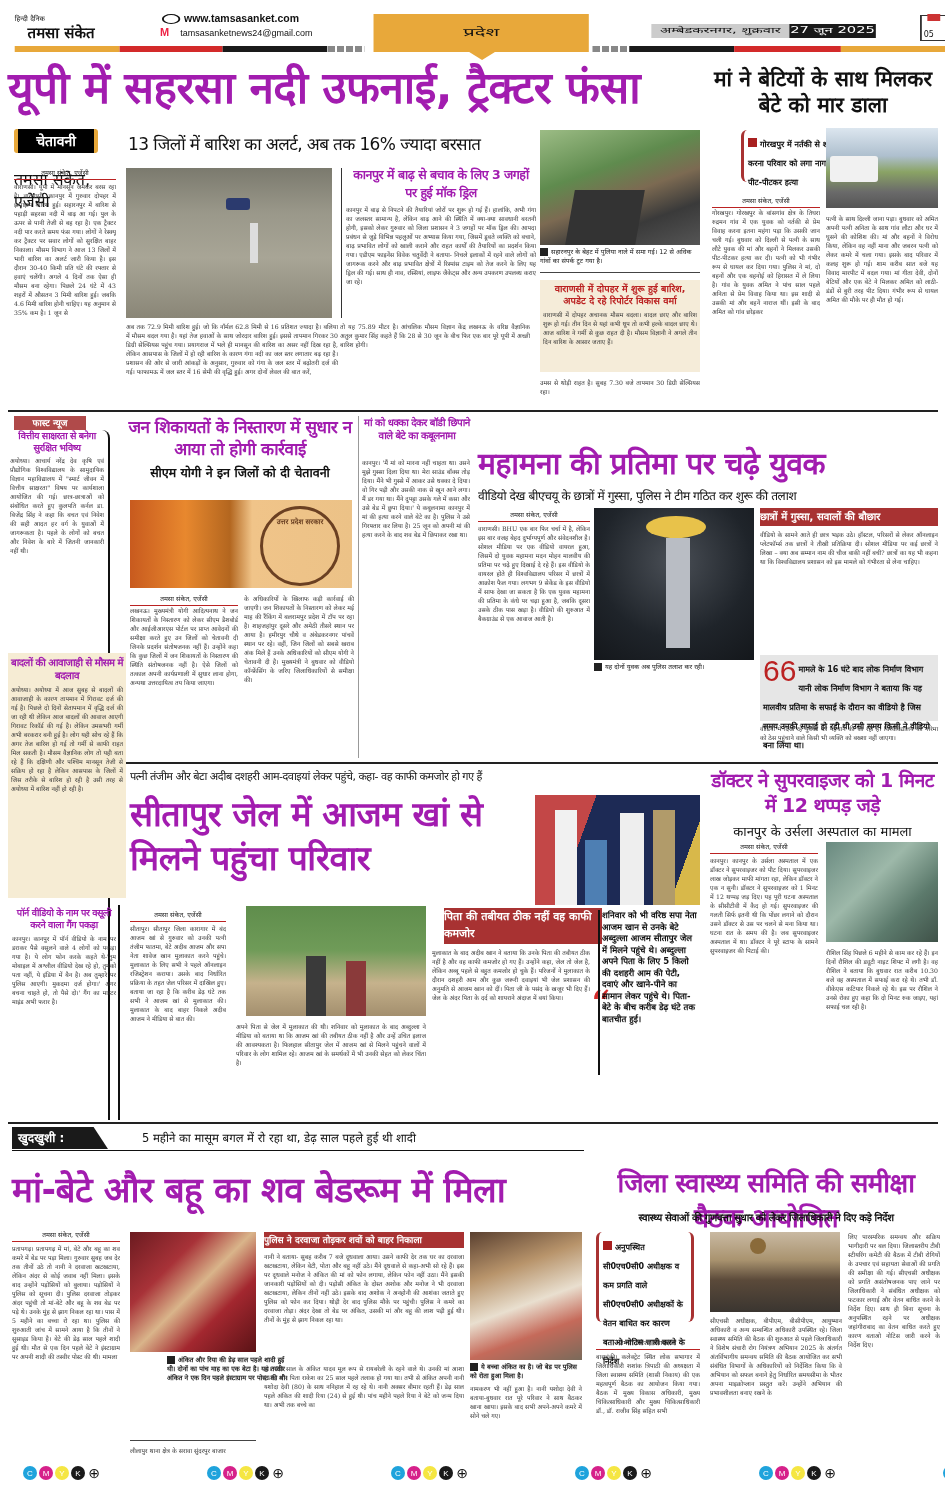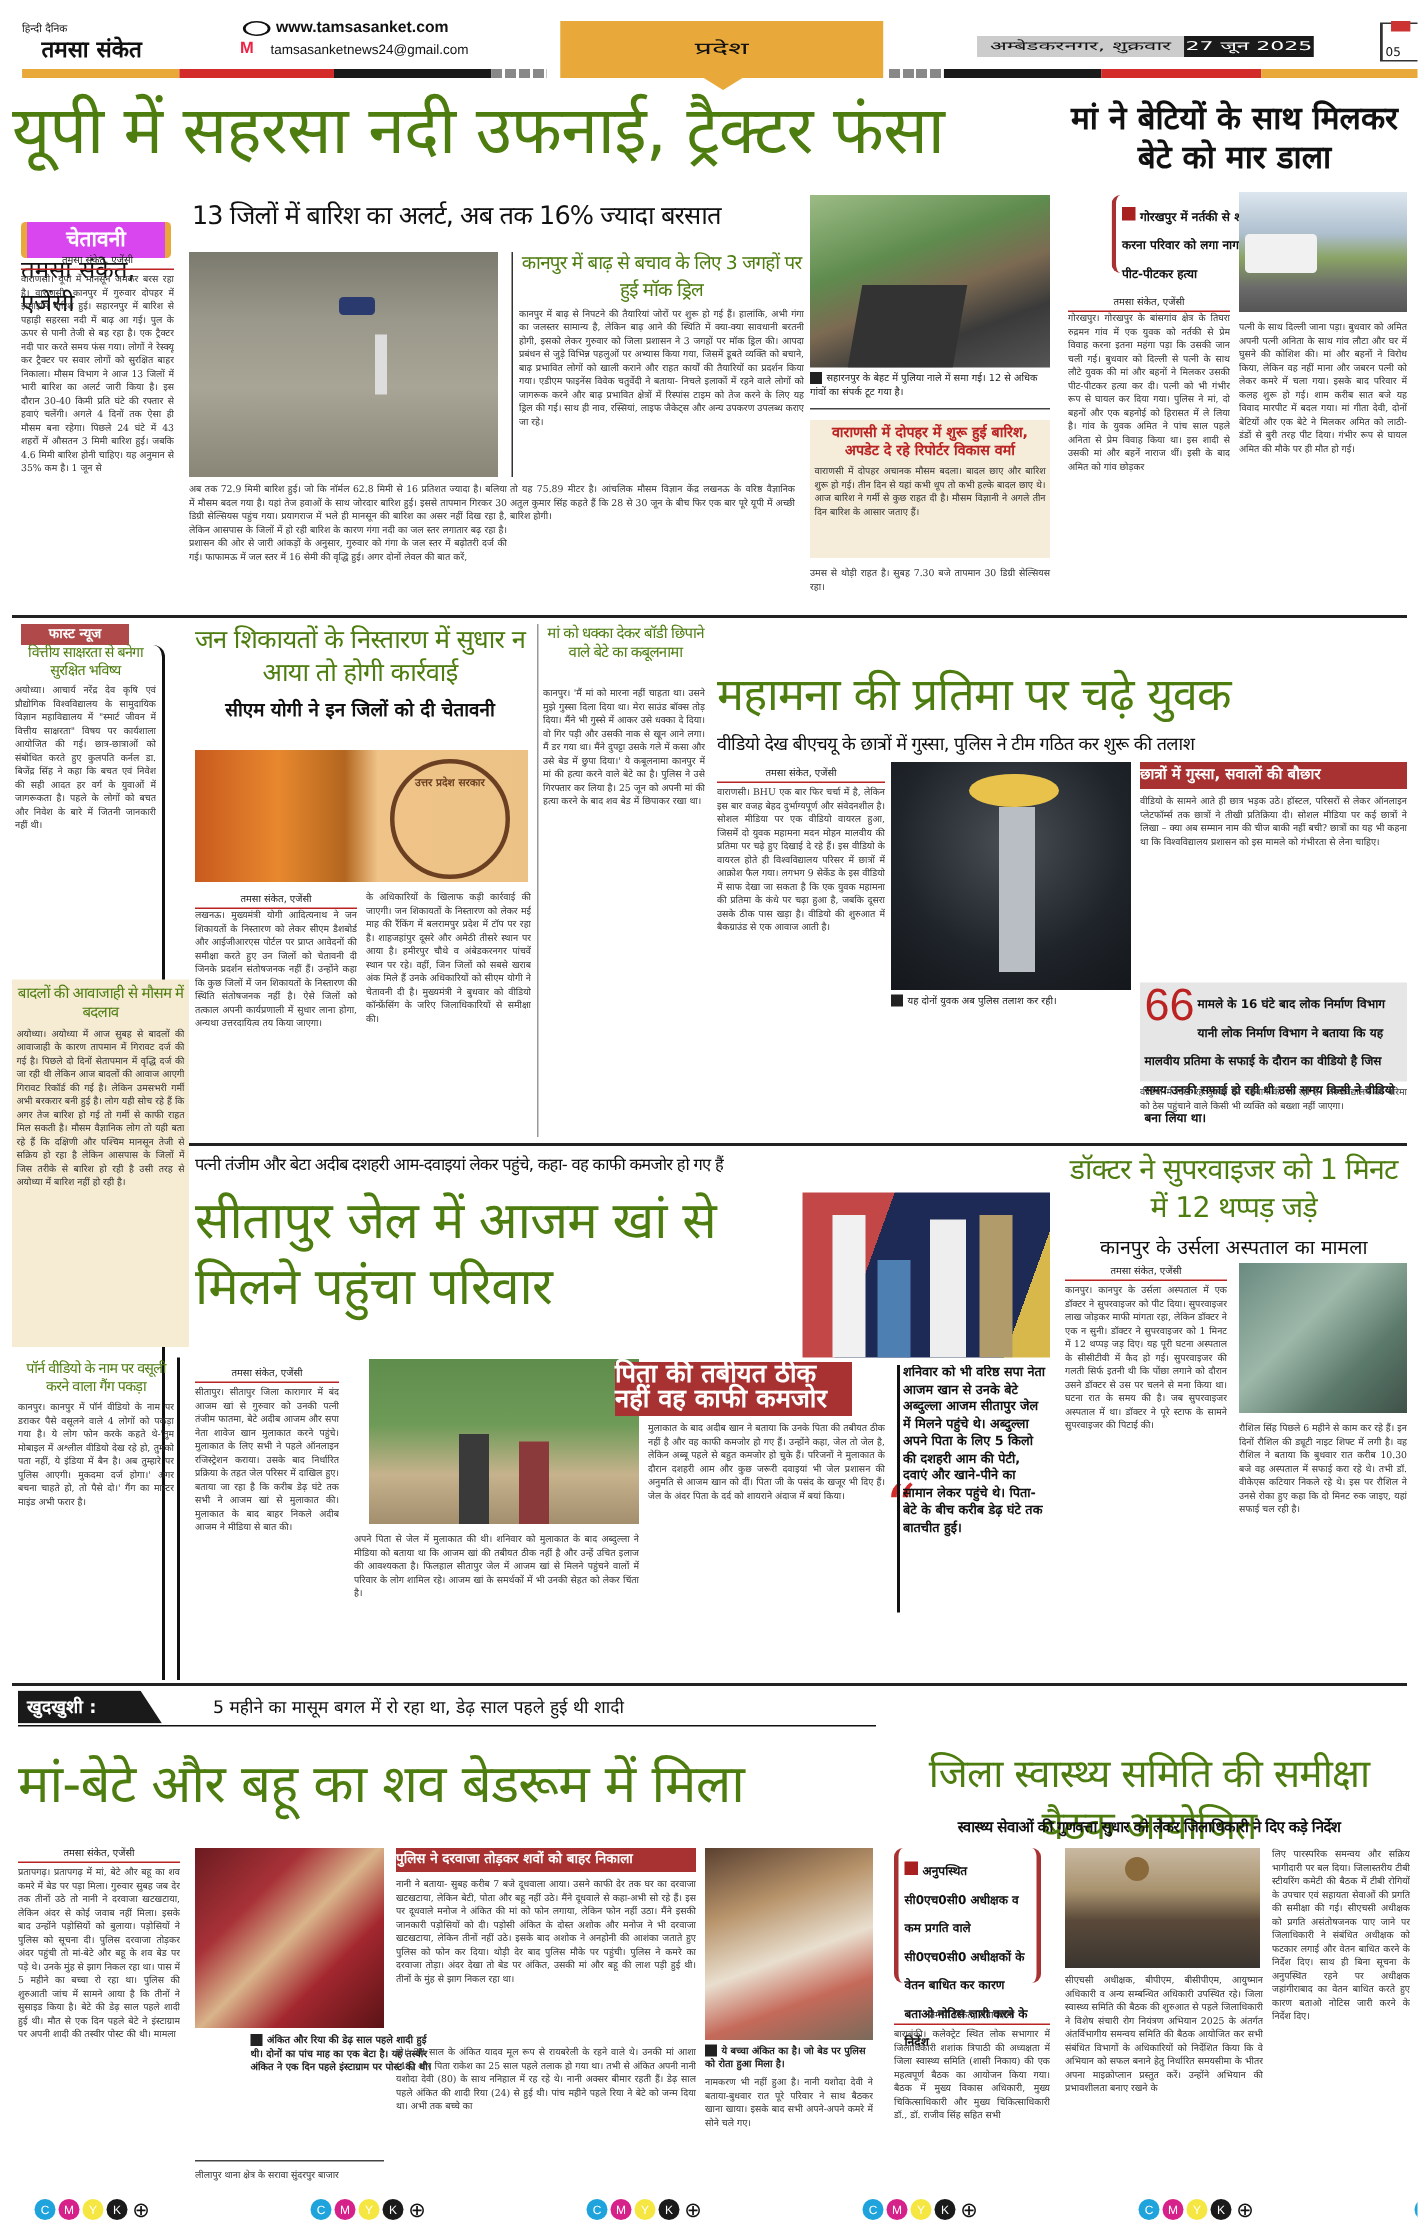--- a/index.html
+++ b/index.html
@@ -1,20 +1,20 @@
 <!DOCTYPE html>
 <html><head>
 <meta charset="utf-8">
 <style>
 *{box-sizing:border-box;margin:0;padding:0}
 body{width:945px;height:1488px;background:#fff;font-family:"DejaVu Sans",sans-serif;color:#111;position:relative;overflow:hidden}
 .abs{position:absolute}
 .bodytext{font-family:"DejaVu Serif",serif;font-size:6.2px;line-height:9px;color:#333;text-align:justify}
 .byline{font-family:"DejaVu Sans",sans-serif;font-size:6.5px;color:#222;text-align:center;border-bottom:1.5px solid #b22;padding-bottom:2px;margin-bottom:3px}
-.hl{font-family:"DejaVu Sans",sans-serif;font-weight:normal;color:#4d7c0f;letter-spacing:-0.5px}
+.hl{font-family:"DejaVu Sans",sans-serif;font-weight:bold;color:#a21caf;letter-spacing:-0.5px}
 .photo{position:absolute;overflow:hidden}
 .redbox{background:#a83232;color:#fff;font-weight:bold;}
 .caption{font-size:6.5px;line-height:9px;color:#222;font-family:"DejaVu Sans",sans-serif}
 .sq{display:inline-block;width:8px;height:8px;background:#222;margin-right:3px;vertical-align:middle}
 .sqr{display:inline-block;width:9px;height:9px;background:#a82020;margin-right:3px;vertical-align:middle}
 .cmyk{display:flex;gap:2px;align-items:center}
 .cmyk span{width:14px;height:14px;border-radius:50%;font-size:8px;color:#fff;display:flex;align-items:center;justify-content:center;font-family:"Liberation Sans",sans-serif}
 .vline{position:absolute;width:1px;background:#999}
 .hline{position:absolute;height:1px;background:#444}
 </style>
@@ -64,21 +64,21 @@
 [data-name="masthead"] [data-name="issue-date"],
 [data-name="masthead"] [data-name="page-number"],
 [data-name="masthead"] [data-name="gmail-icon"]{transform:scale(0.543,1);transform-origin:0 0;white-space:nowrap}
 [data-name="masthead"] [data-name="section-label"],[data-name="masthead"] [data-name="location-day"],[data-name="masthead"] [data-name="issue-date"]{transform:none}
 </style>
 
 <div class="abs hl" data-name="lead-headline" style="left:8px;top:60px;width:690px;font-size:44px;line-height:56px;white-space:nowrap;">यूपी में सहरसा नदी उफनाई, ट्रैक्टर फंसा</div>
 
 <div class="abs" data-name="gorakhpur-top-headline" style="left:708px;top:66px;width:230px;font-size:21px;line-height:26px;font-weight:bold;text-align:center;">मां ने बेटियों के साथ मिलकर बेटे को मार डाला</div>
 
-<div class="abs" data-name="warning-kicker" style="left:14px;top:148px;width:100px;height:24px;background:#d946ef;border-left:4px solid #e8a83a;border-right:4px solid #e8a83a;border-radius:3px;">
+<div class="abs" data-name="warning-kicker" style="left:14px;top:129px;width:84px;height:24px;background:#000000;border-left:4px solid #e8a83a;border-right:4px solid #e8a83a;border-radius:3px;">
   <div data-name="warning-label" style="color:#fff;font-weight:bold;font-size:14px;text-align:center;line-height:24px;">चेतावनी</div>
 </div>
 <div class="abs" data-name="lead-subhead" style="left:128px;top:132px;width:412px;font-size:17px;line-height:24px;white-space:nowrap;letter-spacing:-0.6px;">13 जिलों में बारिश का अलर्ट, अब तक 16% ज्यादा बरसात</div>
 
 <div class="abs" data-name="lead-byline" style="left:14px;top:168px;width:102px;">तमसा संकेत, एजेंसी</div>
 <div class="abs byline" data-name="lead-byline-2" style="left:14px;top:168px;width:102px;">तमसा संकेत, एजेंसी</div>
 <div class="abs bodytext" data-name="lead-body-1" style="left:14px;top:182px;width:102px;height:222px;overflow:hidden;">वाराणसी। यूपी में मानसून जमकर बरस रहा है। वाराणसी, कानपुर में गुरुवार दोपहर में झमाझम बारिश हुई। सहारनपुर में बारिश से पहाड़ी सहरसा नदी में बाढ़ आ गई। पुल के ऊपर से पानी तेजी से बह रहा है। एक ट्रैक्टर नदी पार करते समय फंस गया। लोगों ने रेस्क्यू कर ट्रैक्टर पर सवार लोगों को सुरक्षित बाहर निकाला। मौसम विभाग ने आज 13 जिलों में भारी बारिश का अलर्ट जारी किया है। इस दौरान 30-40 किमी प्रति घंटे की रफ्तार से हवाएं चलेंगी। अगले 4 दिनों तक ऐसा ही मौसम बना रहेगा। पिछले 24 घंटे में 43 शहरों में औसतन 3 मिमी बारिश हुई। जबकि 4.6 मिमी बारिश होनी चाहिए। यह अनुमान से 35% कम है। 1 जून से</div>
 
 <div class="photo" data-name="tractor-flood-photo" style="left:126px;top:168px;width:206px;height:150px;background:linear-gradient(180deg,#7b7a6e 0%,#9a988a 30%,#a8a596 60%,#8a8677 100%);">
   <div class="abs" data-name="tractor" style="left:100px;top:30px;width:24px;height:12px;background:#2b3a6e;border-radius:3px;"></div>
@@ -176,21 +176,21 @@
   <div class="abs" style="left:85px;top:18px;width:24px;height:92px;background:#eee;"></div>
   <div class="abs" style="left:118px;top:15px;width:22px;height:95px;background:#b19b6a;"></div>
 </div>
 <div class="abs byline" data-name="azam-byline" style="left:130px;top:910px;width:96px;">तमसा संकेत, एजेंसी</div>
 <div class="abs bodytext" data-name="azam-body-1" style="left:130px;top:924px;width:96px;height:194px;overflow:hidden;">सीतापुर। सीतापुर जिला कारागार में बंद आजम खां से गुरुवार को उनकी पत्नी तंजीम फातमा, बेटे अदीब आजम और सपा नेता शावेज खान मुलाकात करने पहुंचे। मुलाकात के लिए सभी ने पहले ऑनलाइन रजिस्ट्रेशन कराया। उसके बाद निर्धारित प्रक्रिया के तहत जेल परिसर में दाखिल हुए। बताया जा रहा है कि करीब डेढ़ घंटे तक सभी ने आजम खां से मुलाकात की। मुलाकात के बाद बाहर निकले अदीब आजम ने मीडिया से बात की।</div>
 <div class="photo" data-name="azam-family-photo" style="left:246px;top:906px;width:180px;height:110px;background:linear-gradient(180deg,#5f8d4c 0%,#6f9b58 40%,#c6b28c 70%,#a38f6e 100%);">
   <div class="abs" style="left:60px;top:50px;width:20px;height:60px;background:#3a3a3a;"></div>
   <div class="abs" style="left:100px;top:55px;width:20px;height:55px;background:#8a3a3a;"></div>
 </div>
 <div class="abs bodytext" data-name="azam-body-2" style="left:236px;top:1022px;width:190px;height:96px;overflow:hidden;">अपने पिता से जेल में मुलाकात की थी। शनिवार को मुलाकात के बाद अब्दुल्ला ने मीडिया को बताया था कि आजम खां की तबीयत ठीक नहीं है और उन्हें उचित इलाज की आवश्यकता है। फिलहाल सीतापुर जेल में आजम खां से मिलने पहुंचने वालों में परिवार के लोग शामिल रहे। आजम खां के समर्थकों में भी उनकी सेहत को लेकर चिंता है।</div>
-<div class="abs redbox" data-name="azam-box-label" style="left:410px;top:908px;width:158px;height:36px;font-size:17px;line-height:17px;">पिता की तबीयत ठीक नहीं वह काफी कमजोर</div>
+<div class="abs redbox" data-name="azam-box-label" style="left:444px;top:908px;width:158px;height:36px;font-size:11px;line-height:17px;">पिता की तबीयत ठीक नहीं वह काफी कमजोर</div>
 <div class="abs bodytext" data-name="azam-box-body" style="left:432px;top:948px;width:158px;height:170px;overflow:hidden;">मुलाकात के बाद अदीब खान ने बताया कि उनके पिता की तबीयत ठीक नहीं है और वह काफी कमजोर हो गए हैं। उन्होंने कहा, जेल तो जेल है, लेकिन अब्बू पहले से बहुत कमजोर हो चुके हैं। परिजनों ने मुलाकात के दौरान दशहरी आम और कुछ जरूरी दवाइयां भी जेल प्रशासन की अनुमति से आजम खान को दीं। पिता जी के पसंद के खजूर भी दिए हैं। जेल के अंदर पिता के दर्द को शायराने अंदाज में बयां किया।</div>
 <div class="abs" data-name="quote-mark-icon" style="left:590px;top:985px;font-size:40px;color:#d32a2a;font-family:'DejaVu Serif',serif;line-height:40px;">“</div>
 <div class="abs" data-name="azam-pull-quote" style="left:602px;top:910px;width:96px;font-size:8.5px;line-height:11.5px;font-weight:bold;height:165px;overflow:hidden;">शनिवार को भी वरिष्ठ सपा नेता आजम खान से उनके बेटे अब्दुल्ला आजम सीतापुर जेल में मिलने पहुंचे थे। अब्दुल्ला अपने पिता के लिए 5 किलो की दशहरी आम की पेटी, दवाएं और खाने-पीने का सामान लेकर पहुंचे थे। पिता-बेटे के बीच करीब डेढ़ घंटे तक बातचीत हुई।</div>
 <div class="vline" data-name="divider" style="left:598px;top:910px;height:165px;background:#111;width:1.5px;"></div>
 
 <div class="abs hl" data-name="doctor-headline" style="left:705px;top:768px;width:235px;font-size:19px;line-height:25px;text-align:center;">डॉक्टर ने सुपरवाइजर को 1 मिनट में 12 थप्पड़ जड़े</div>
 <div class="abs" data-name="doctor-subhead" style="left:705px;top:822px;width:235px;font-size:13px;text-align:center;white-space:nowrap;">कानपुर के उर्सला अस्पताल का मामला</div>
 <div class="abs byline" data-name="doctor-byline" style="left:710px;top:842px;width:108px;">तमसा संकेत, एजेंसी</div>
 <div class="abs bodytext" data-name="doctor-body" style="left:710px;top:856px;width:108px;height:262px;overflow:hidden;">कानपुर। कानपुर के उर्सला अस्पताल में एक डॉक्टर ने सुपरवाइजर को पीट दिया। सुपरवाइजर लाख जोड़कर माफी मांगता रहा, लेकिन डॉक्टर ने एक न सुनी। डॉक्टर ने सुपरवाइजर को 1 मिनट में 12 थप्पड़ जड़ दिए। यह पूरी घटना अस्पताल के सीसीटीवी में कैद हो गई। सुपरवाइजर की गलती सिर्फ इतनी थी कि पोंछा लगाने को दौरान उसने डॉक्टर से उस पर चलने से मना किया था। घटना रात के समय की है। जब सुपरवाइजर अस्पताल में था। डॉक्टर ने पूरे स्टाफ के सामने सुपरवाइजर की पिटाई की।</div>
 <div class="photo" data-name="cctv-hospital-photo" style="left:826px;top:842px;width:112px;height:100px;background:linear-gradient(135deg,#6a8a80 0%,#9db8a9 40%,#5c7a6c 70%,#3f5148 100%);"></div>

